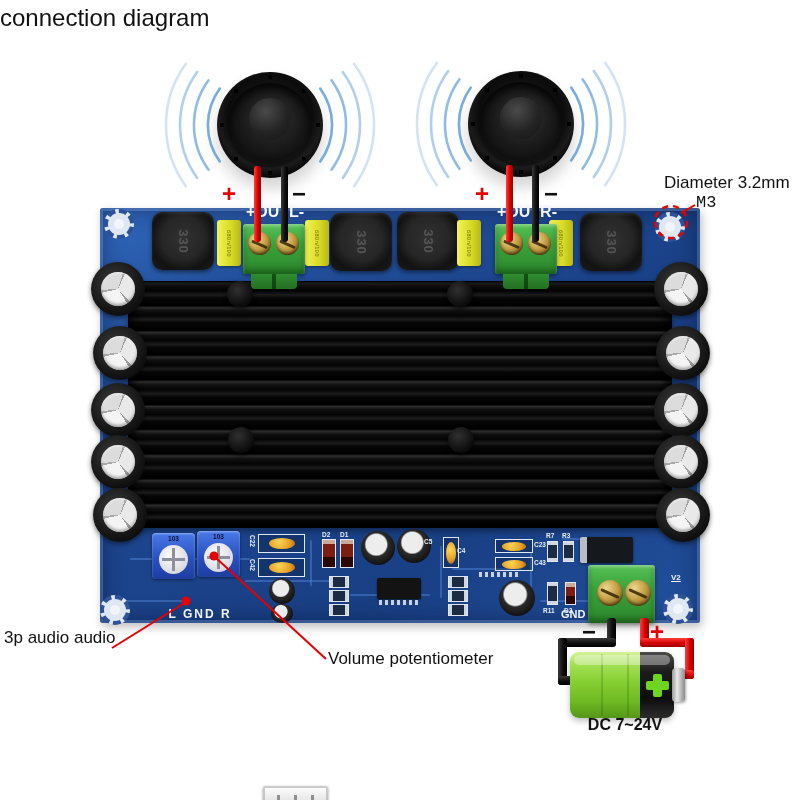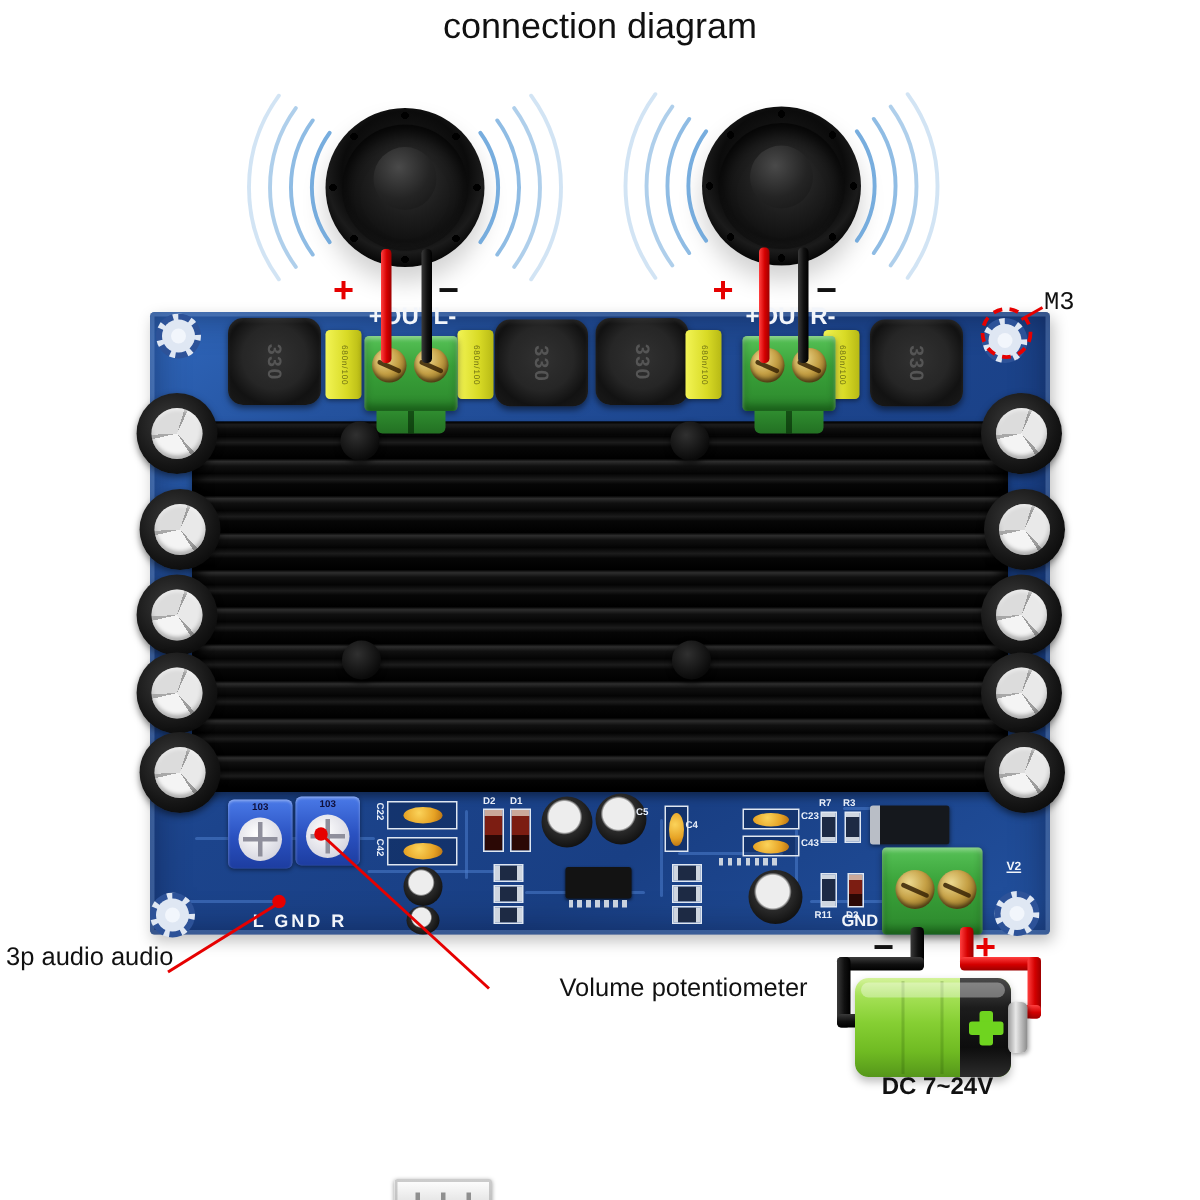--- a/index.html
+++ b/index.html
@@ -2,21 +2,21 @@
 <html><head>
 <meta charset="utf-8">
 <style>
   html,body{margin:0;padding:0;background:#fff;}
   .stage{position:relative;width:800px;height:800px;background:#fff;overflow:hidden;
          font-family:"Liberation Sans",sans-serif;}
   .abs{position:absolute;}
   .t{position:absolute;white-space:nowrap;}
 
   
-  .title{left:0;right:0;top:4px;text-align:center;font-size:24px;color:#111;}
+  .title{left:0;right:0;top:4px;font-size:24px;color:#111;}
   .ann{font-size:17px;color:#111;}
   .bold{font-weight:bold;}
 
   
   .speaker{position:absolute;width:106px;height:106px;border-radius:50%;
     background:radial-gradient(circle at 50% 42%, #3a3a3a 0%, #232323 16%, #141414 34%,
                #0b0b0b 52%, #1b1b1b 64%, #050505 76%, #262626 90%, #090909 100%);
     box-shadow:0 10px 16px rgba(0,0,0,.18);}
   .speaker::before{content:"";position:absolute;inset:0;border-radius:50%;
     background-image:
@@ -399,17 +399,18 @@
     <div class="bat-div" style="left:601px;top:654px;height:62px;z-index:3;"></div>
     <div class="bat-div" style="left:627px;top:654px;height:62px;z-index:3;"></div>
     <div class="bat-black" style="z-index:3;"></div>
     <div class="bat-plusv" style="z-index:3;"></div>
     <div class="bat-plush" style="z-index:3;"></div>
     <div class="bat-nub" style="z-index:3;"></div>
     <div class="bat-gloss" style="z-index:3;"></div>
   </div>
   <div class="t bold" style="left:570px;top:716px;width:110px;text-align:center;font-size:16px;color:#111;z-index:3;">DC 7~24V</div>
 
+  <div class="t ann" style="left:664px;top:173px;width:134px;z-index:6;">Diameter 3.2mm</div>
   <div class="t ann" style="left:696px;top:193px;z-index:6;font-family:Liberation Mono, monospace;">M3</div>
   <div class="t ann" style="left:4px;top:628px;z-index:6;">3p audio audio</div>
-  <div class="t ann" style="left:328px;top:649px;z-index:6;margin-left:45px;">Volume potentiometer</div>
+  <div class="t ann" style="left:328px;top:649px;z-index:6;">Volume potentiometer</div>
 
 </div>
 
 </body></html>

